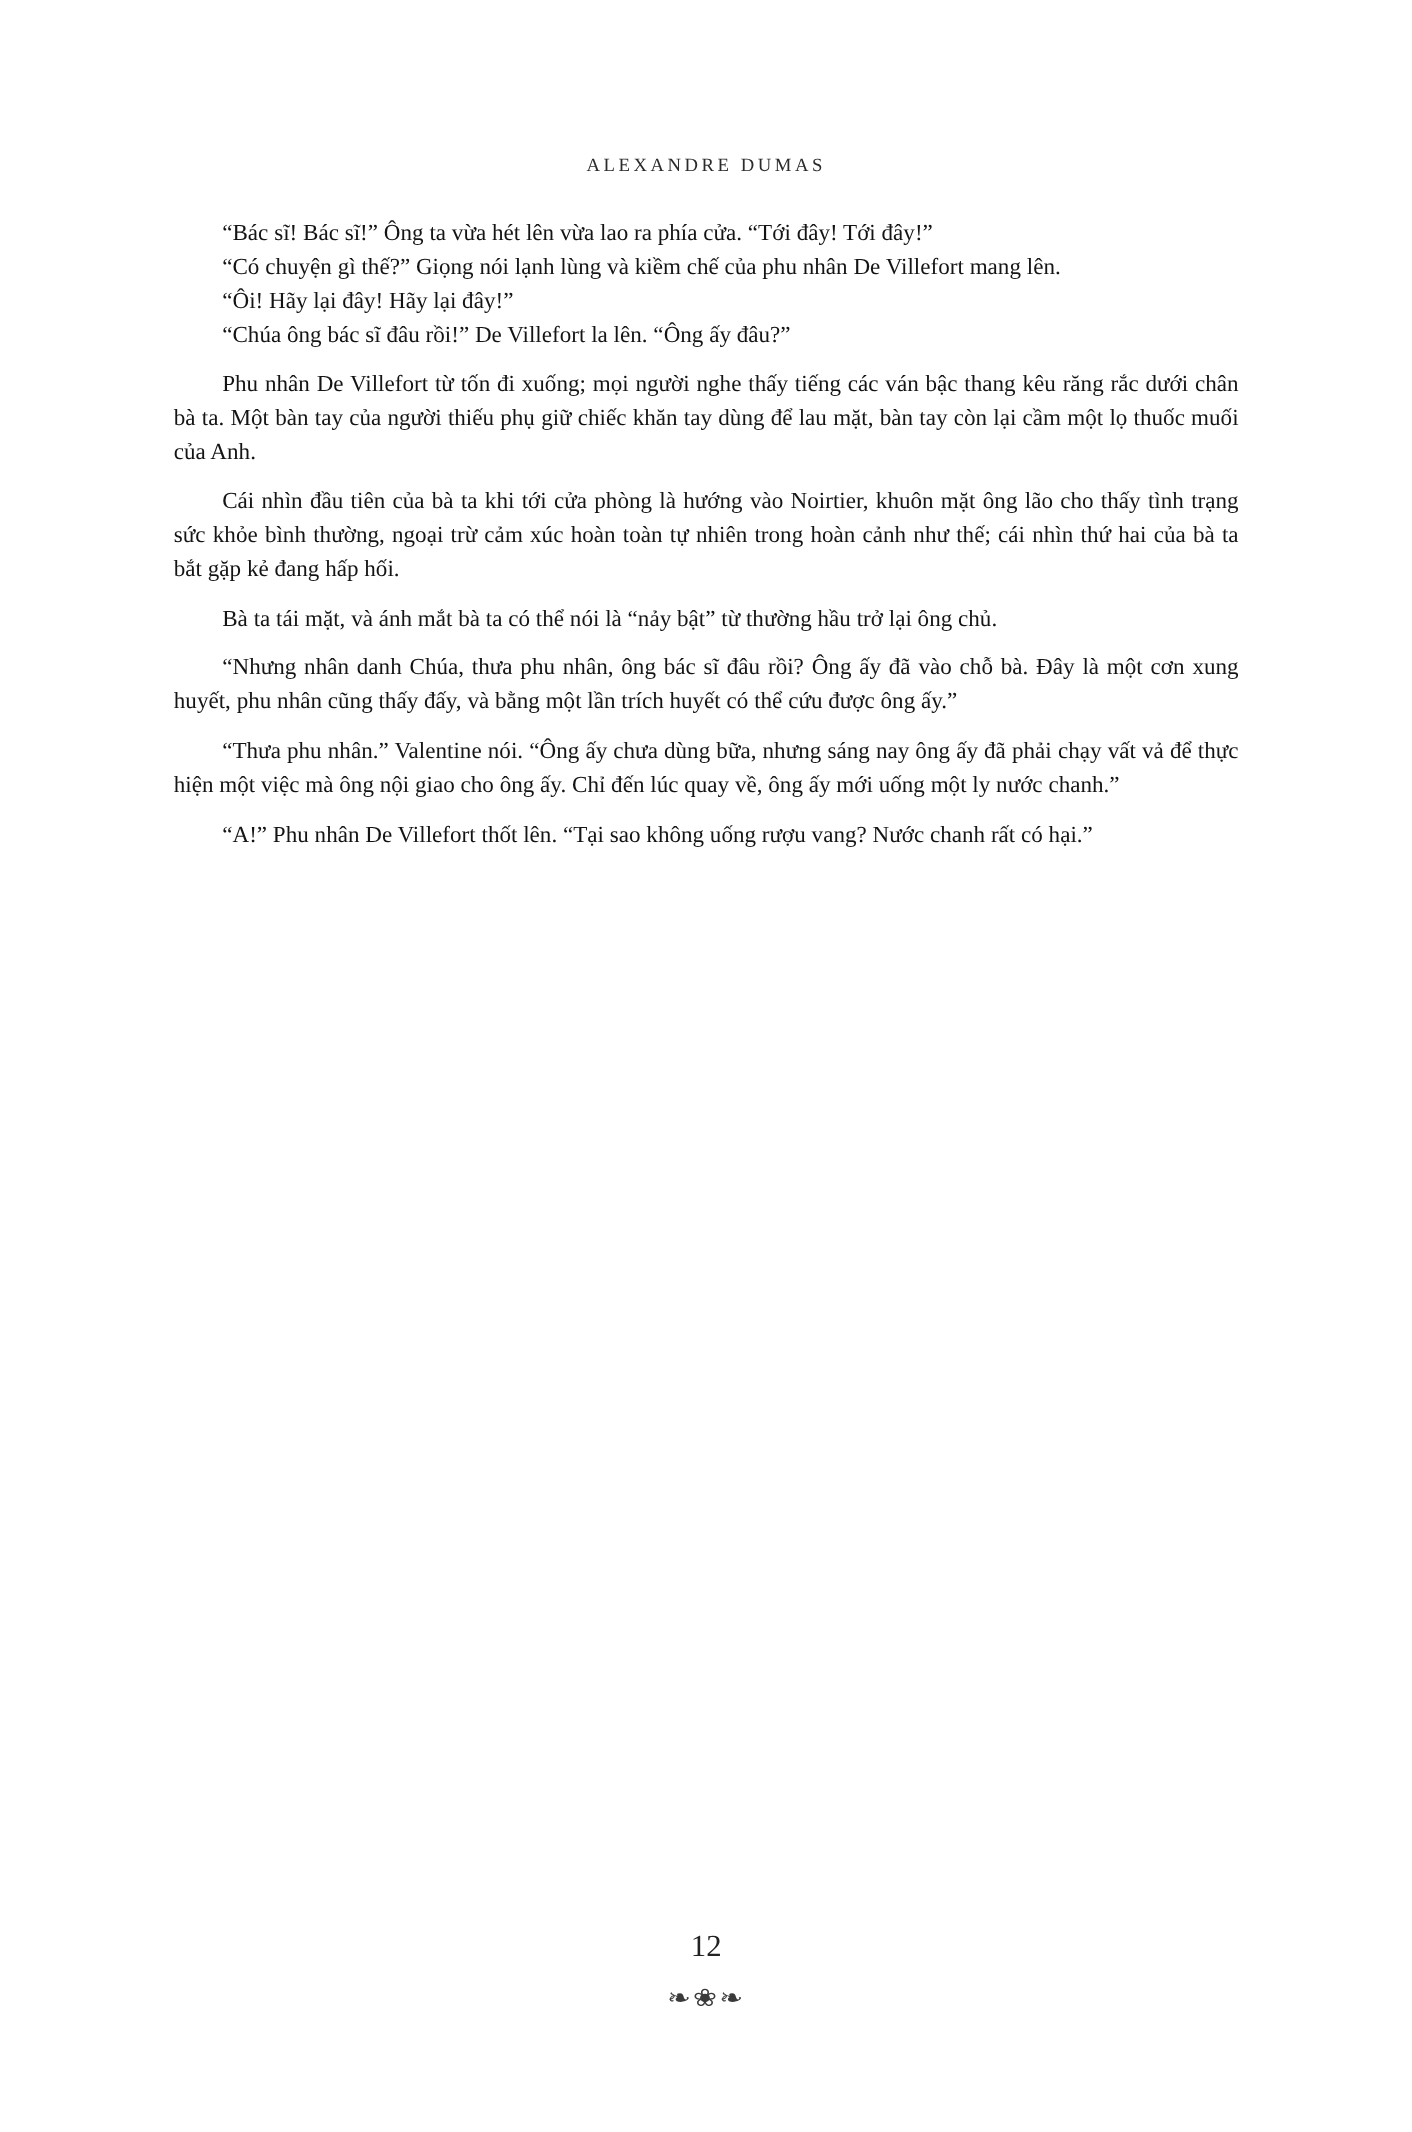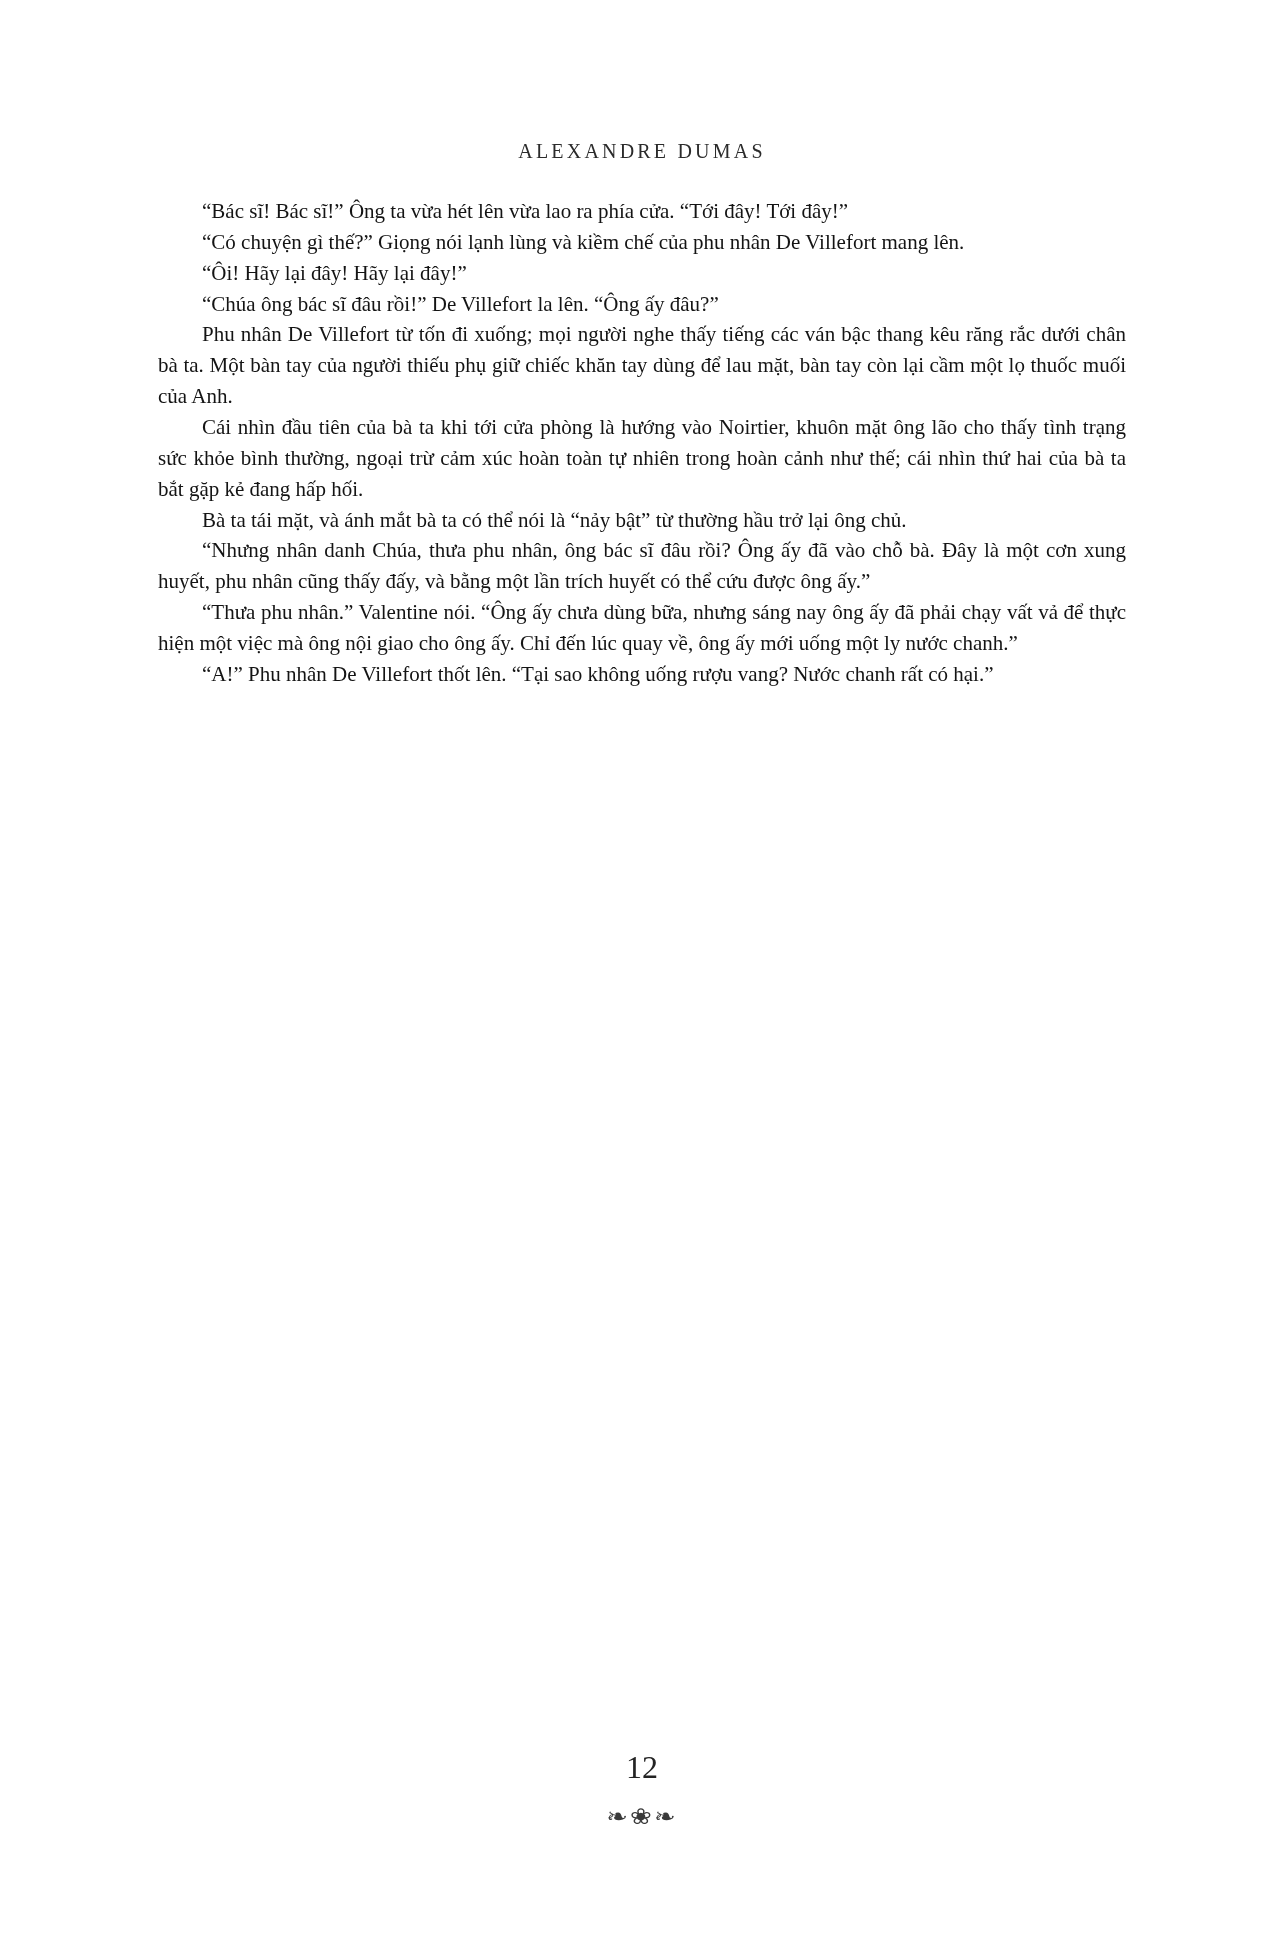--- a/index.html
+++ b/index.html
@@ -20,50 +20,51 @@
     inset: 0;
     padding: 0;
   }
   .running-head {
     position: absolute;
     top: 140px;
     left: 0;
     right: 0;
     text-align: center;
     font-family: "Liberation Serif", serif;
-    font-size: 20px;
+    font-size: 17px;
     letter-spacing: 3.2px;
     color: #2b2b2b;
     text-transform: uppercase;
   }
   .body-text {
     position: absolute;
     top: 196px;
     left: 158px;
     width: 968px;
   }
   .body-text p {
     margin: 0;
     font-size: 21px;
     line-height: 1.47;
     text-align: justify;
     text-justify: inter-word;
     color: #141414;
     text-indent: 44px;
   }
   .body-text p.gap {
+    margin-top: 14px;
     font-family: Liberation Serif, serif;
   }
   .folio {
     position: absolute;
     bottom: 152px;
     left: 0;
     right: 0;
     text-align: center;
-    font-size: 32px;
+    font-size: 28px;
     color: #232323;
   }
   .ornament {
     position: absolute;
     bottom: 108px;
     left: 0;
     right: 0;
     text-align: center;
     font-size: 26px;
     color: #3a3a3a;

